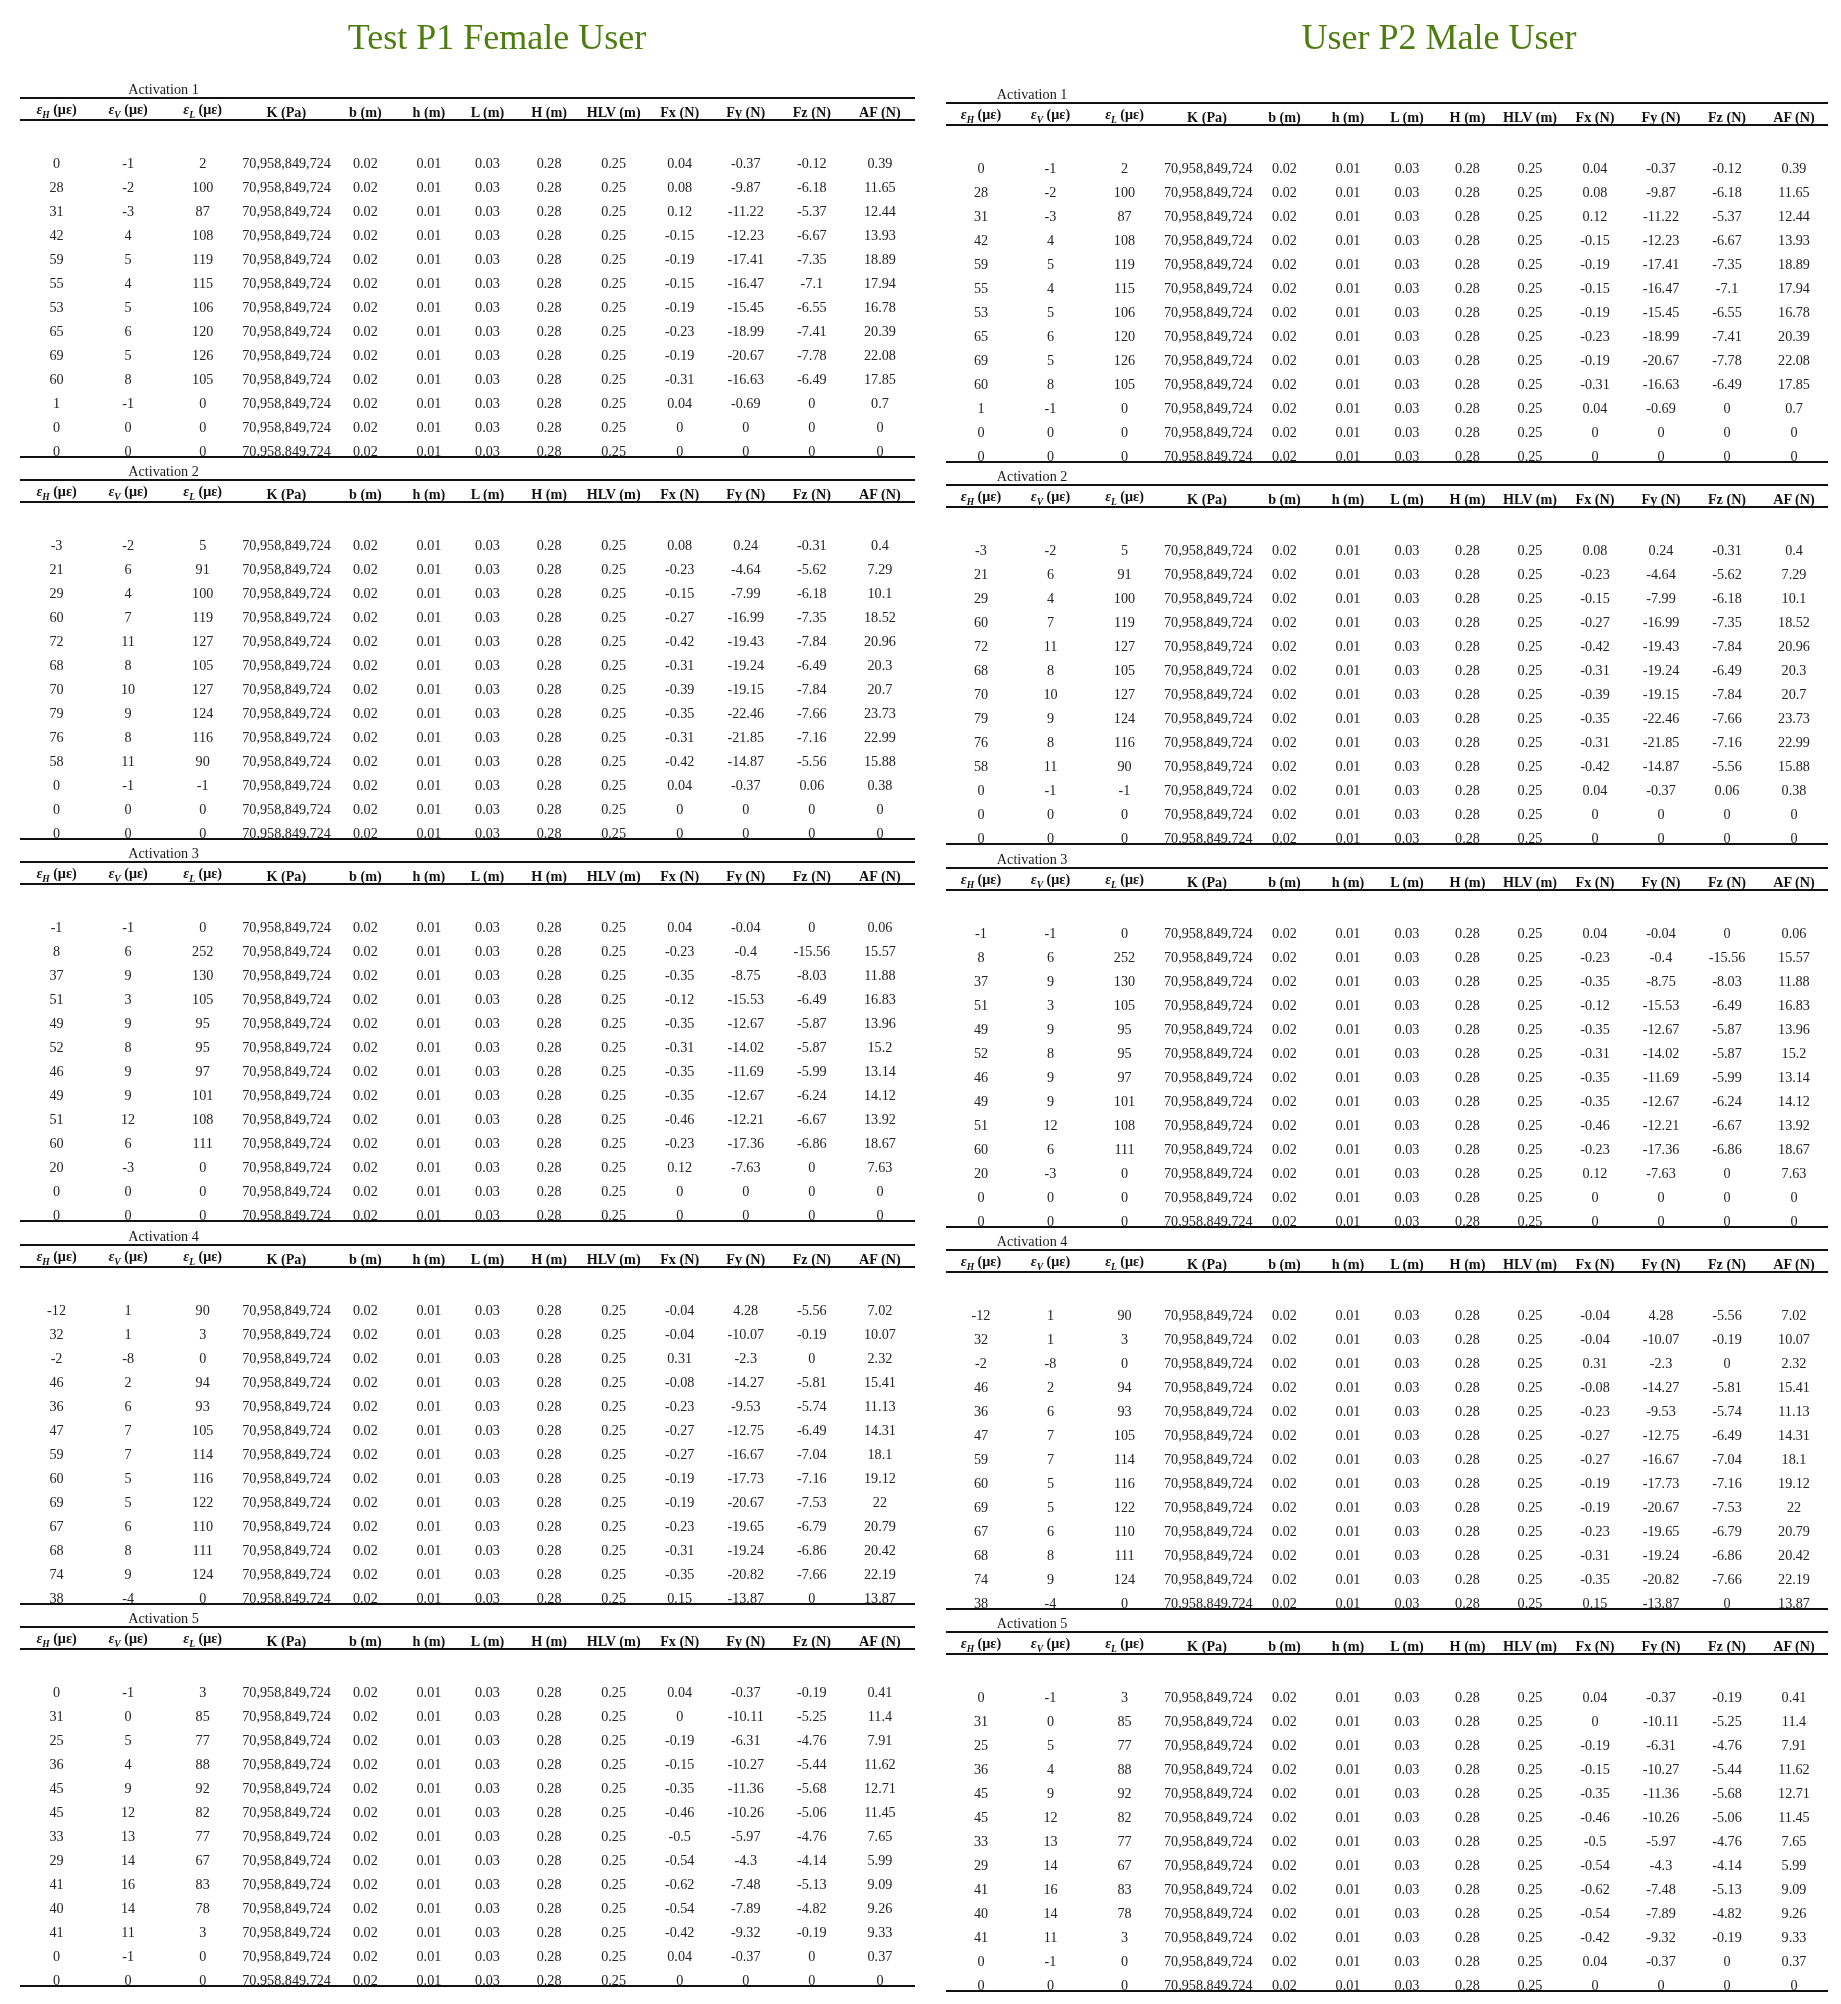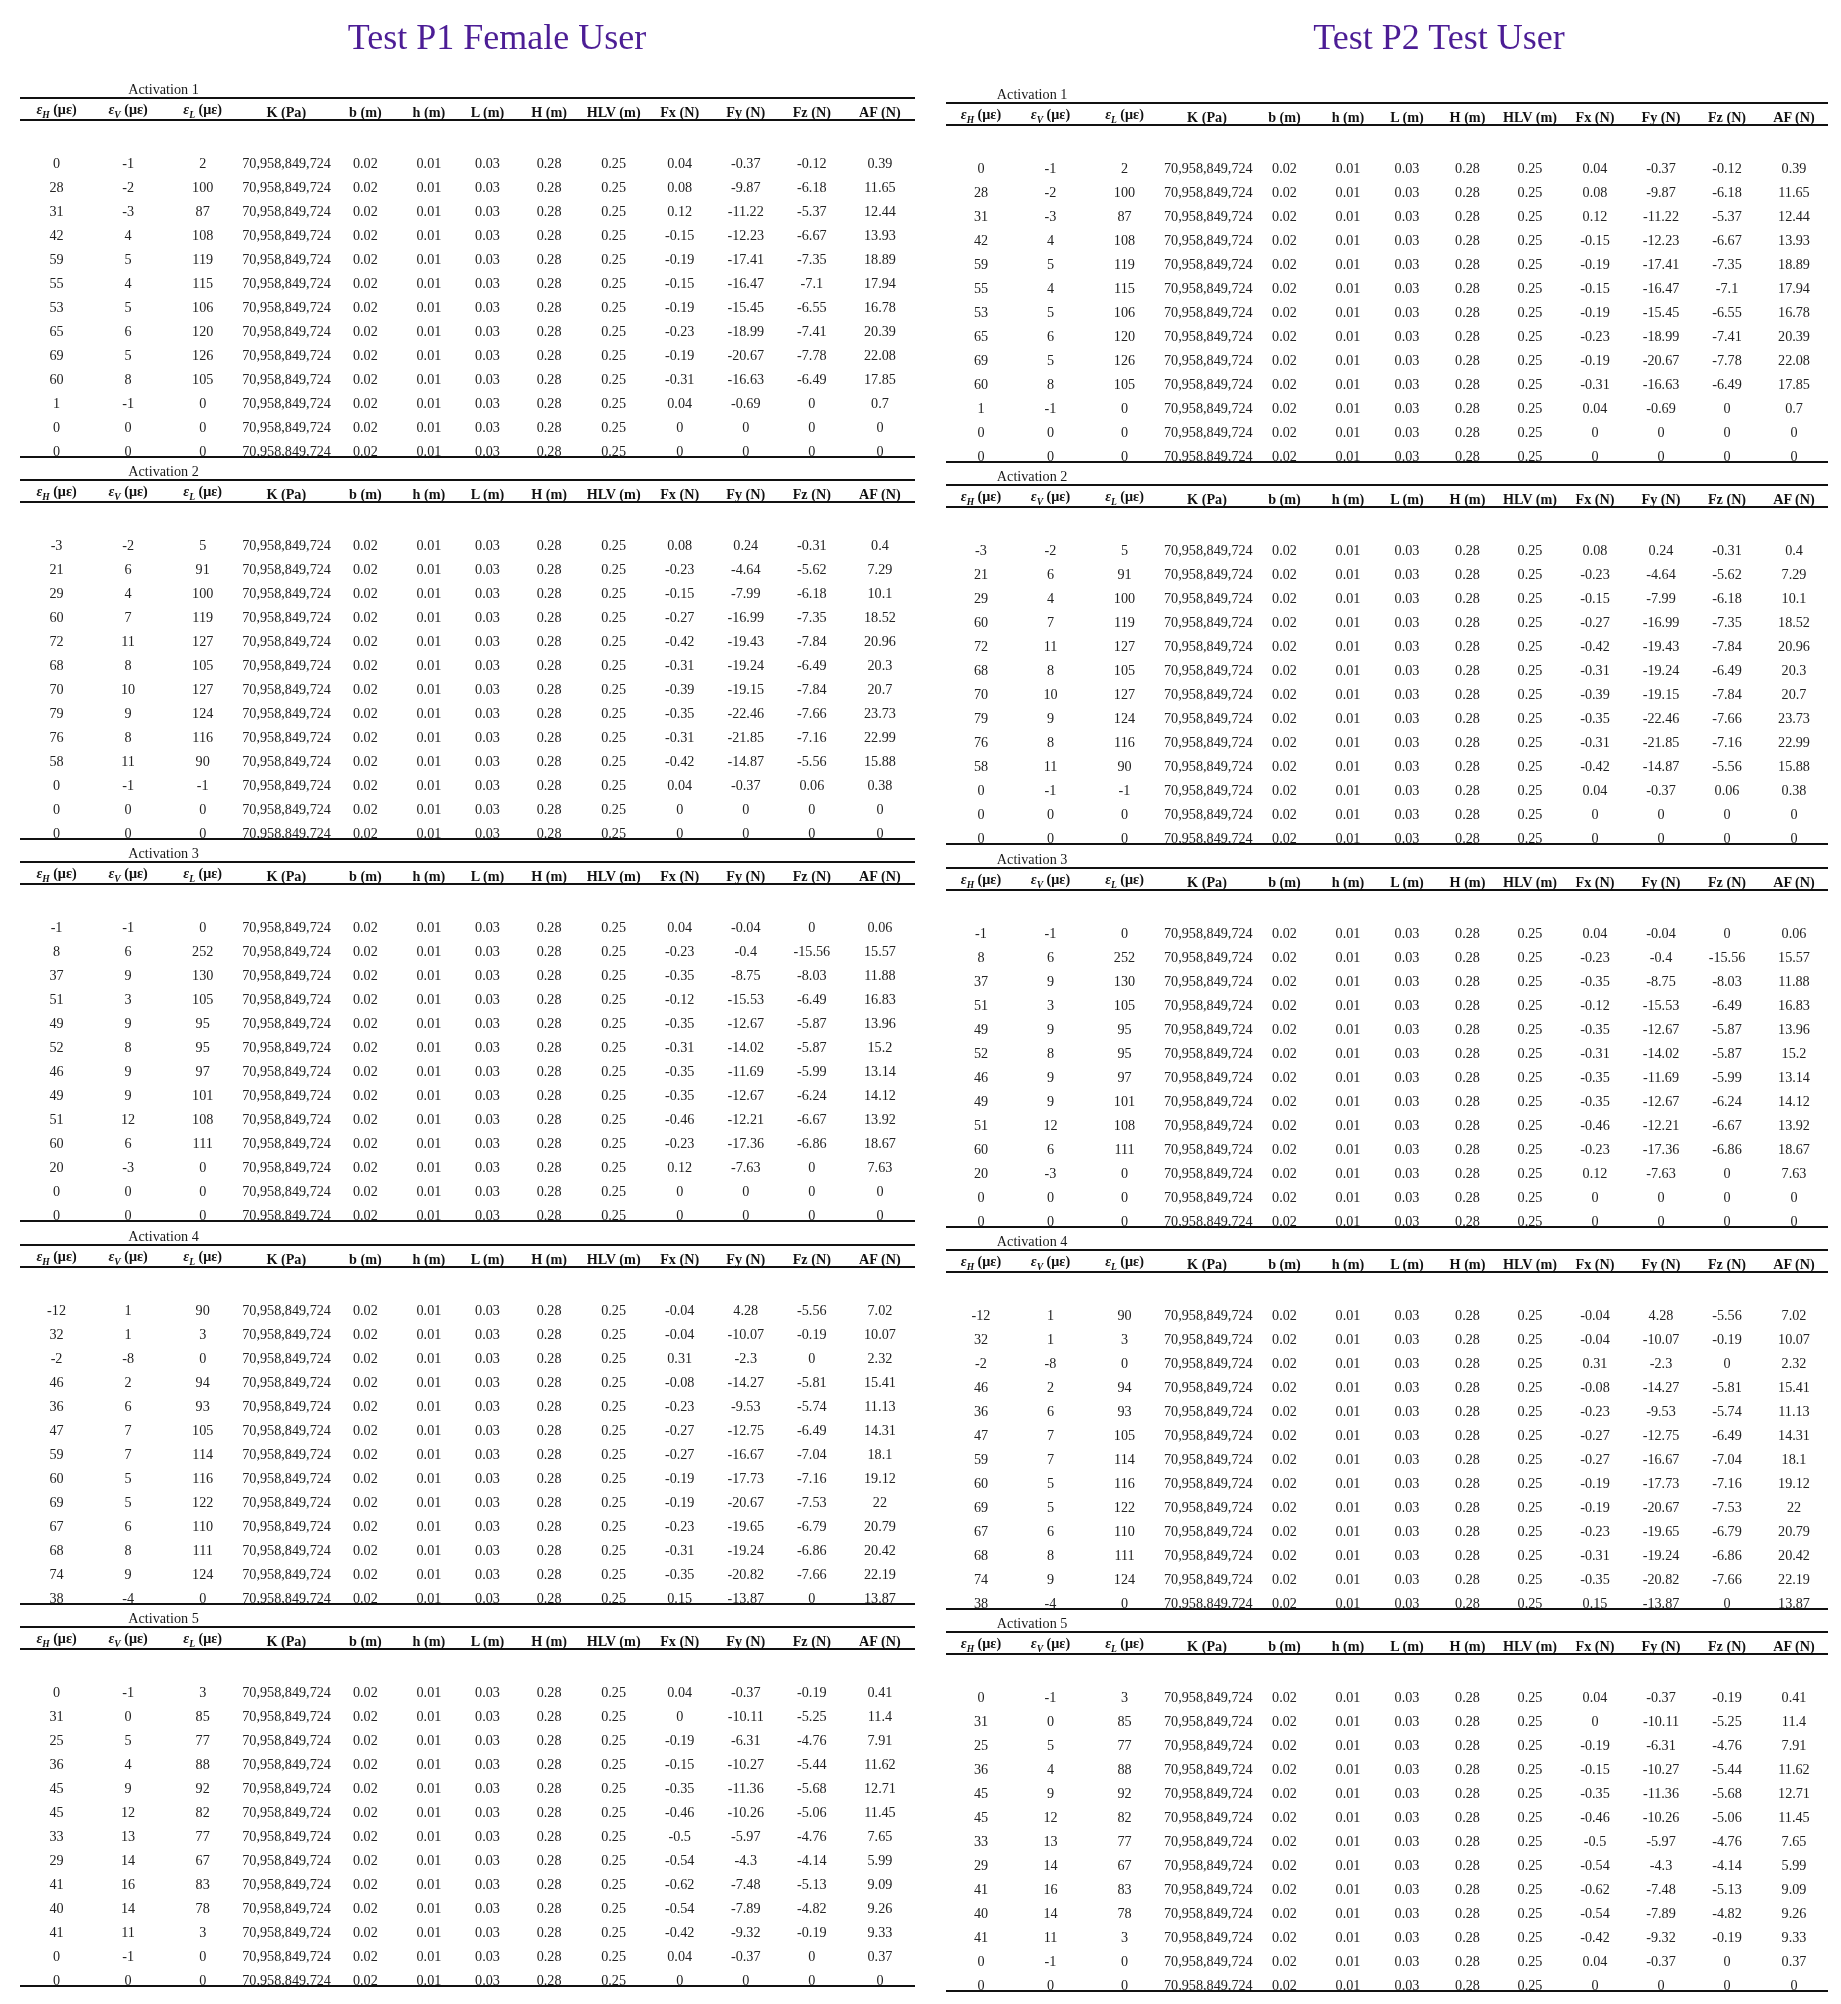--- a/index.html
+++ b/index.html
@@ -1,20 +1,20 @@
 <!DOCTYPE html>
 <html style="font-size:7px"><head>
 <meta charset="utf-8">
 <style>
   html, body { margin: 0; padding: 0; background: #ffffff; }
   body { width: 1842px; height: 2005px; position: relative; overflow: hidden;
          font-family: "Liberation Serif", "DejaVu Serif", serif; color: #1a1a1a; }
   .panel { position: absolute; }
   .panel-title { position: absolute; top: 16.4px; font-size: 36px; line-height: 43px;
-                 text-align: center; white-space: nowrap; color: #4c1d95; }
+                 text-align: center; white-space: nowrap; color: #4d7c0f; }
   .section { position: absolute; left: 0; width: 100%; }
   .act-label { position: absolute; top: 0; font-weight: normal; font-size: 14.2px; line-height: 17.3px;
                text-align: center; white-space: nowrap; }
   .rule { position: absolute; left: 0; width: 100%; height: 2.2px; background: #111; }
   table.grid { position: absolute; left: 0; width: 100%; border-collapse: collapse; table-layout: fixed; }
   table.grid th, table.grid td { padding: 0; text-align: center; white-space: nowrap; overflow: visible; }
   table.grid th { font-size: 14.2px; font-weight: bold; height: 22px; line-height: 22px; color: #111; }
   table.grid td { font-size: 14.2px; height: 24px; line-height: 24px; color: #222; }
   .hdr th .sub { font-size: 9.5px; font-style: italic; vertical-align: -3.5px; }
   .eps { font-style: italic; }
@@ -1220,21 +1220,21 @@
               <td>0</td>
               <td>0</td>
               <td>0</td>
             </tr>
           </tbody>
         </table>
         <div class="rule" style="top: 375px;"></div>
       </div>
     </div>
     <div class="panel" style="left: 946px; top: 0px; width: 882px; height: 2005px;">
-      <div class="panel-title" style="left: 234px; width: 518px;">Test P2 Test User</div>
+      <div class="panel-title" style="left: 234px; width: 518px;">User P2 Male User</div>
       <div class="section" style="top: 86px; height: 380px;">
         <div class="act-label" style="left: -0.4px; width: 173px;">Activation 1</div>
         <div class="rule" style="top: 15.5px;"></div>
         <div class="rule" style="top: 38px;"></div>
         <table class="grid" style="top: 17.3px;">
           <colgroup>
             <col style="width: 70px;">
             <col style="width: 69px;">
             <col style="width: 79px;">
             <col style="width: 86px;">

